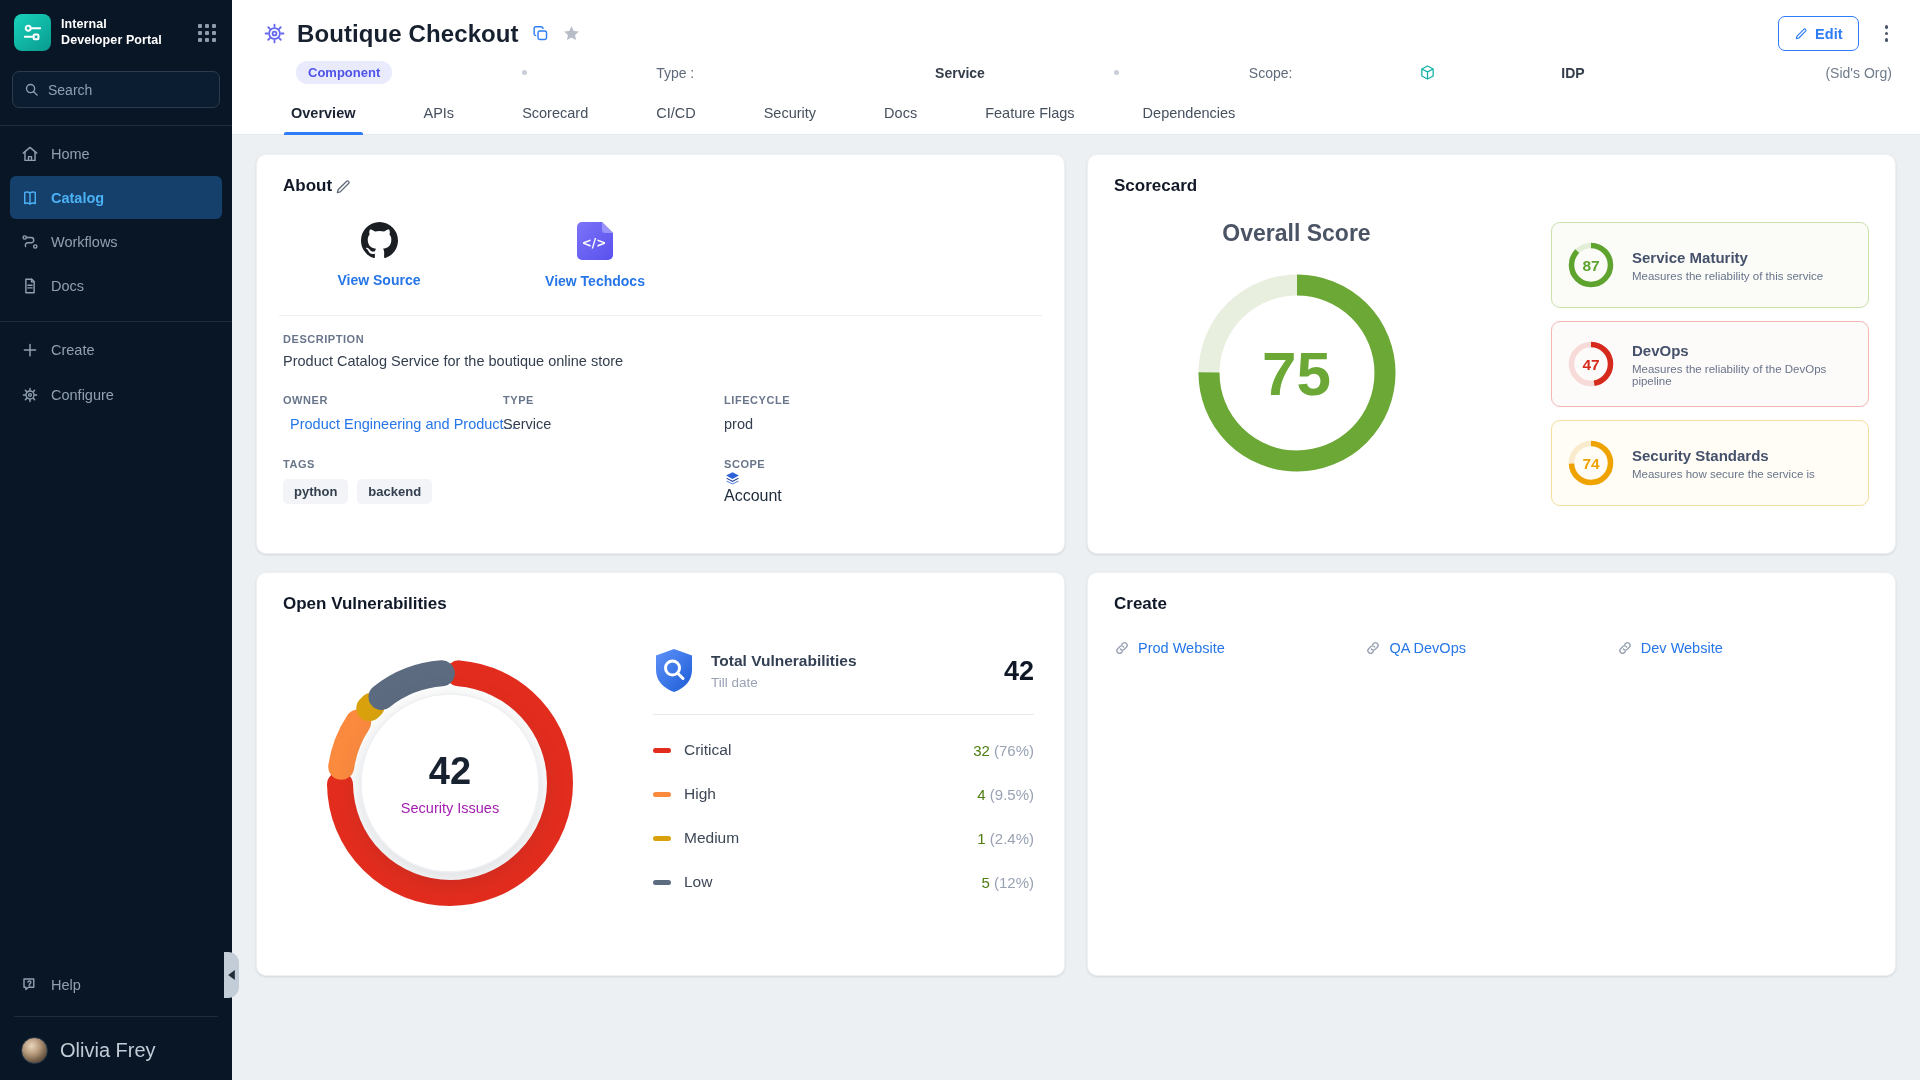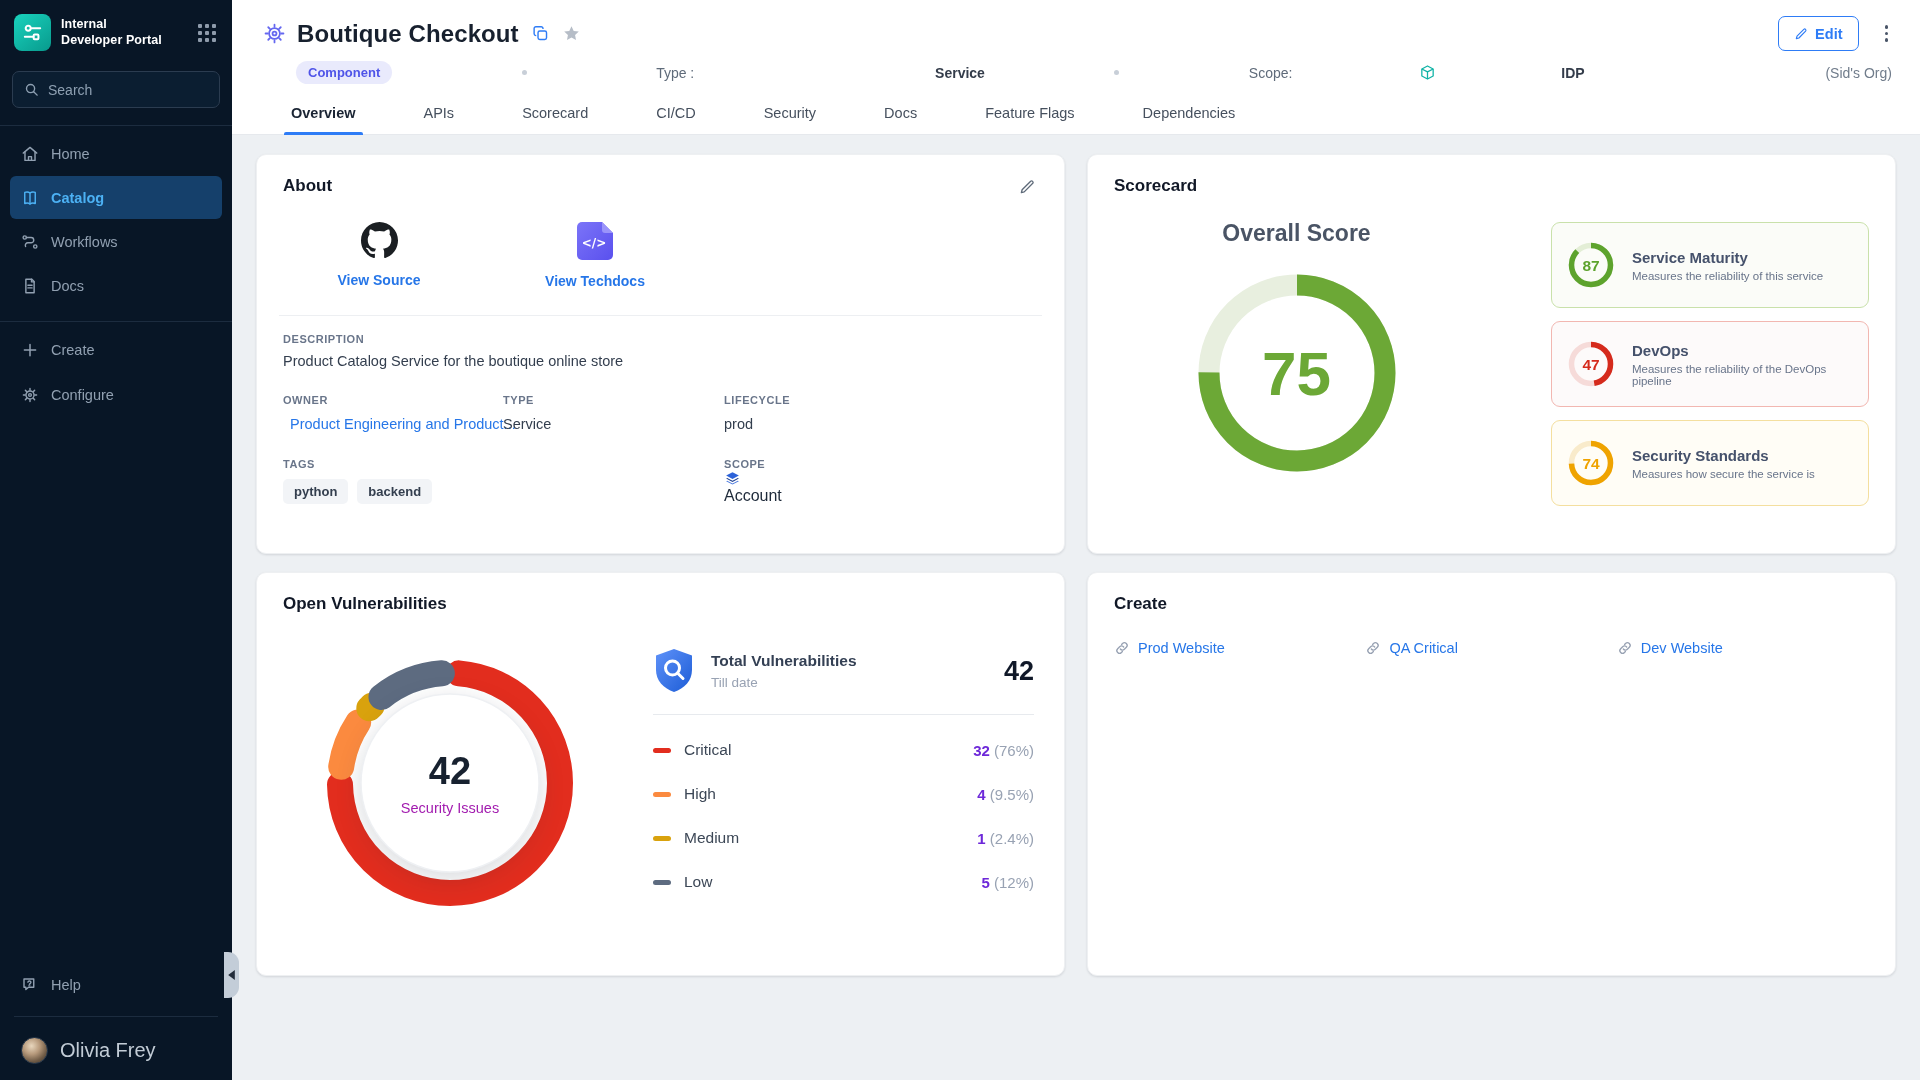--- a/index.html
+++ b/index.html
@@ -63,21 +63,21 @@
 
   .tabs-row { display:flex; margin:15px 0 0 22px; }
   .tab { padding:6px 7px 13px 7px; margin-right:54px; font-size:14.5px; color:#46505e; cursor:pointer; position:relative; }
   .tab.active { color:#1a2433; font-weight:700; }
   .tab.active::after { content:""; position:absolute; left:0; right:0; bottom:-1px; height:3px; background:#2e7cf6; border-radius:2px 2px 0 0; }
 
   .content { flex:1; padding:19px 24px; display:grid; grid-template-columns:1fr 1fr; grid-template-rows:400px 404px;
              gap:18px 22px; align-items:stretch; }
   .card { background:#fff; border-radius:10px; border:1px solid #eef0f2;
           box-shadow:0 1px 2px rgba(16,24,40,.05), 0 1px 3px rgba(16,24,40,.07); padding:21px 26px; overflow:hidden; }
-  .card-head { display:flex; align-items:flex-start; justify-content:space-between; }
+  .card-head { display:flex; align-items:flex-start; }
   .card-title { font-size:17px; font-weight:800; color:#111827; }
   .pencil-btn { cursor:pointer; color:#5f6b7a; display:flex; padding:2px; }
 
   
   .about-links { display:flex; gap:96px; margin:24px 0 26px 36px; }
   .about-link { display:flex; flex-direction:column; align-items:center; width:120px; cursor:pointer; }
   .about-link .lbl { margin-top:13px; color:#2676e8; font-size:14px; font-weight:700; }
   .techdocs-sq { width:36px; height:38px; }
   .about-divider { border:none; border-top:1px solid #edeff2; margin:0 -4px; }
   .field-label { font-size:11px; font-weight:700; letter-spacing:.55px; color:#69758a; }
@@ -113,21 +113,21 @@
   .vuln-summary { display:flex; align-items:center; }
   .vuln-summary .txts { margin-left:16px; }
   .vuln-summary .t { font-size:15.5px; font-weight:700; color:#344054; }
   .vuln-summary .s { font-size:13.5px; color:#98a2b3; margin-top:5px; }
   .vuln-summary .big { margin-left:auto; font-size:27px; font-weight:800; color:#101828; }
   .vuln-divider { border:none; border-top:1px solid #e7eaee; margin:20px 0 6px 0; }
   .legend-row { display:flex; align-items:center; margin-top:26px; }
   .legend-dash { width:18px; height:5px; border-radius:3px; background:#ccc; margin-right:13px; }
   .legend-label { font-size:15.5px; color:#3c4756; }
   .legend-val { margin-left:auto; font-size:15px; color:#98a2b3; }
-  .legend-val b { color:#6d28d9; font-weight:700; }
+  .legend-val b { color:#4d7c0f; font-weight:400; }
 
   
   .links-row { display:flex; margin-top:26px; }
   .link-item { display:flex; align-items:center; gap:8px; width:33.3%; cursor:pointer; }
   .link-item .lbl { color:#2676e8; font-size:14.5px; }
 
   svg { display:block; }
 </style>
 </head>
 <body>
@@ -534,21 +534,21 @@
               <path d="M9.5 13.5a4 4 0 0 0 6 .5l3-3a4 4 0 0 0-5.7-5.7l-1.4 1.4"></path>
               <path d="M14.5 10.5a4 4 0 0 0-6-.5l-3 3a4 4 0 0 0 5.7 5.7l1.4-1.4"></path>
             </svg>
             <span class="lbl">Prod Website</span>
           </div>
           <div class="link-item">
             <svg width="16" height="16" viewBox="0 0 24 24" fill="none" stroke="#98a2b3" stroke-width="2" stroke-linecap="round">
               <path d="M9.5 13.5a4 4 0 0 0 6 .5l3-3a4 4 0 0 0-5.7-5.7l-1.4 1.4"></path>
               <path d="M14.5 10.5a4 4 0 0 0-6-.5l-3 3a4 4 0 0 0 5.7 5.7l1.4-1.4"></path>
             </svg>
-            <span class="lbl">QA Critical</span>
+            <span class="lbl">QA DevOps</span>
           </div>
           <div class="link-item">
             <svg width="16" height="16" viewBox="0 0 24 24" fill="none" stroke="#98a2b3" stroke-width="2" stroke-linecap="round">
               <path d="M9.5 13.5a4 4 0 0 0 6 .5l3-3a4 4 0 0 0-5.7-5.7l-1.4 1.4"></path>
               <path d="M14.5 10.5a4 4 0 0 0-6-.5l-3 3a4 4 0 0 0 5.7 5.7l1.4-1.4"></path>
             </svg>
             <span class="lbl">Dev Website</span>
           </div>
         </div>
       </section>

